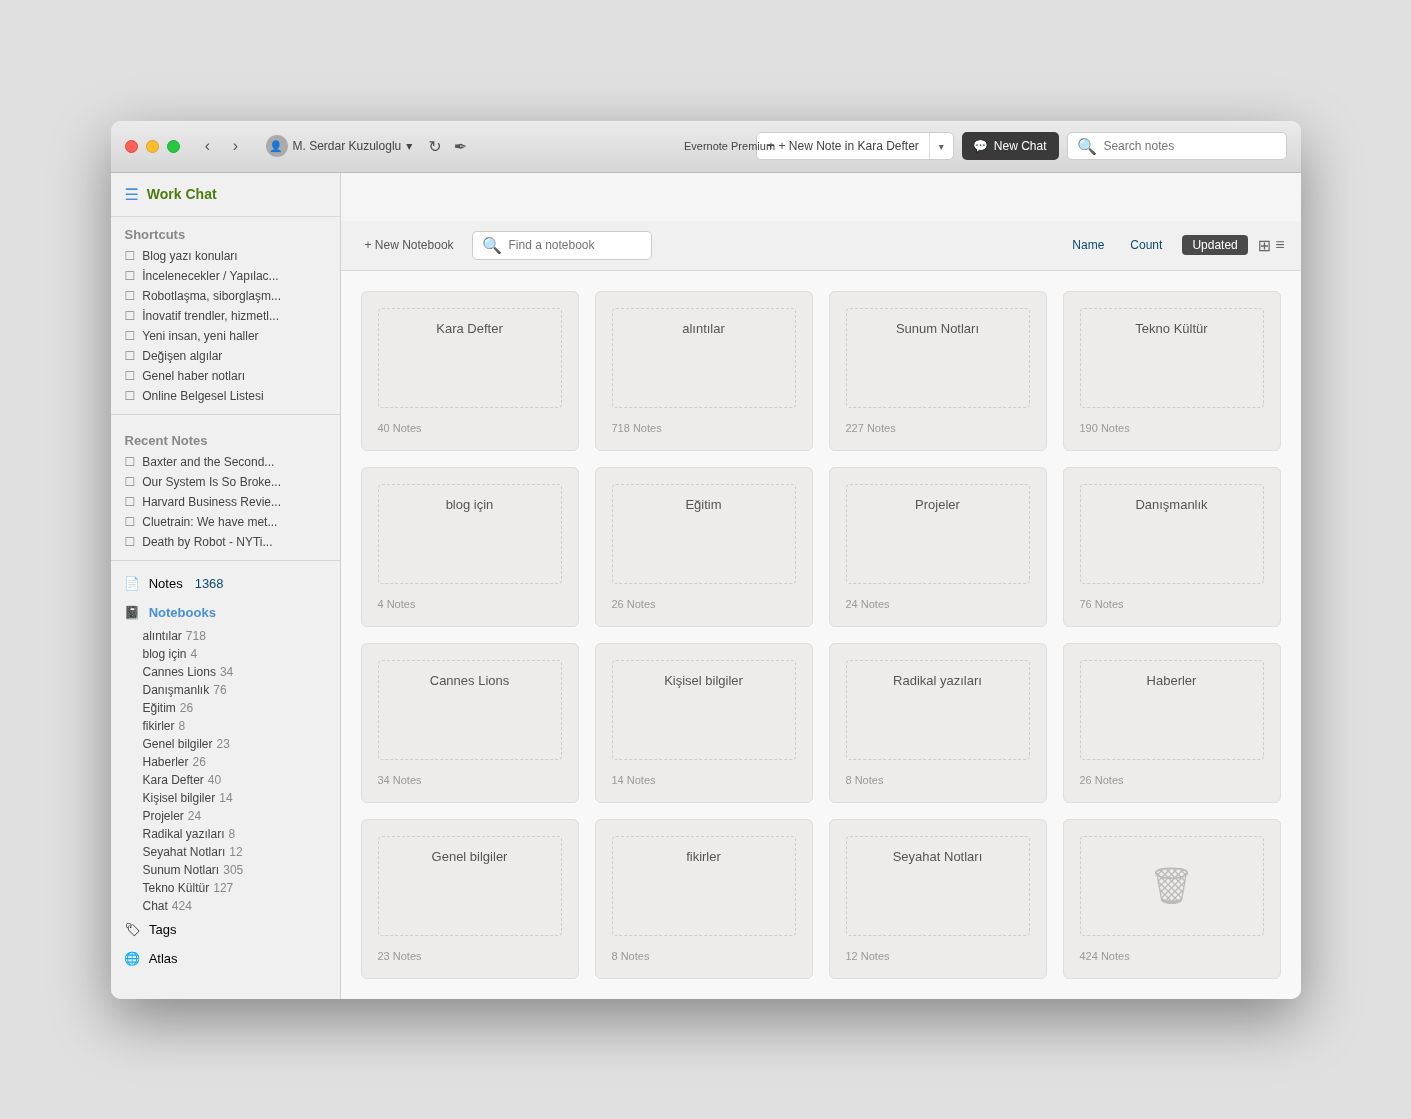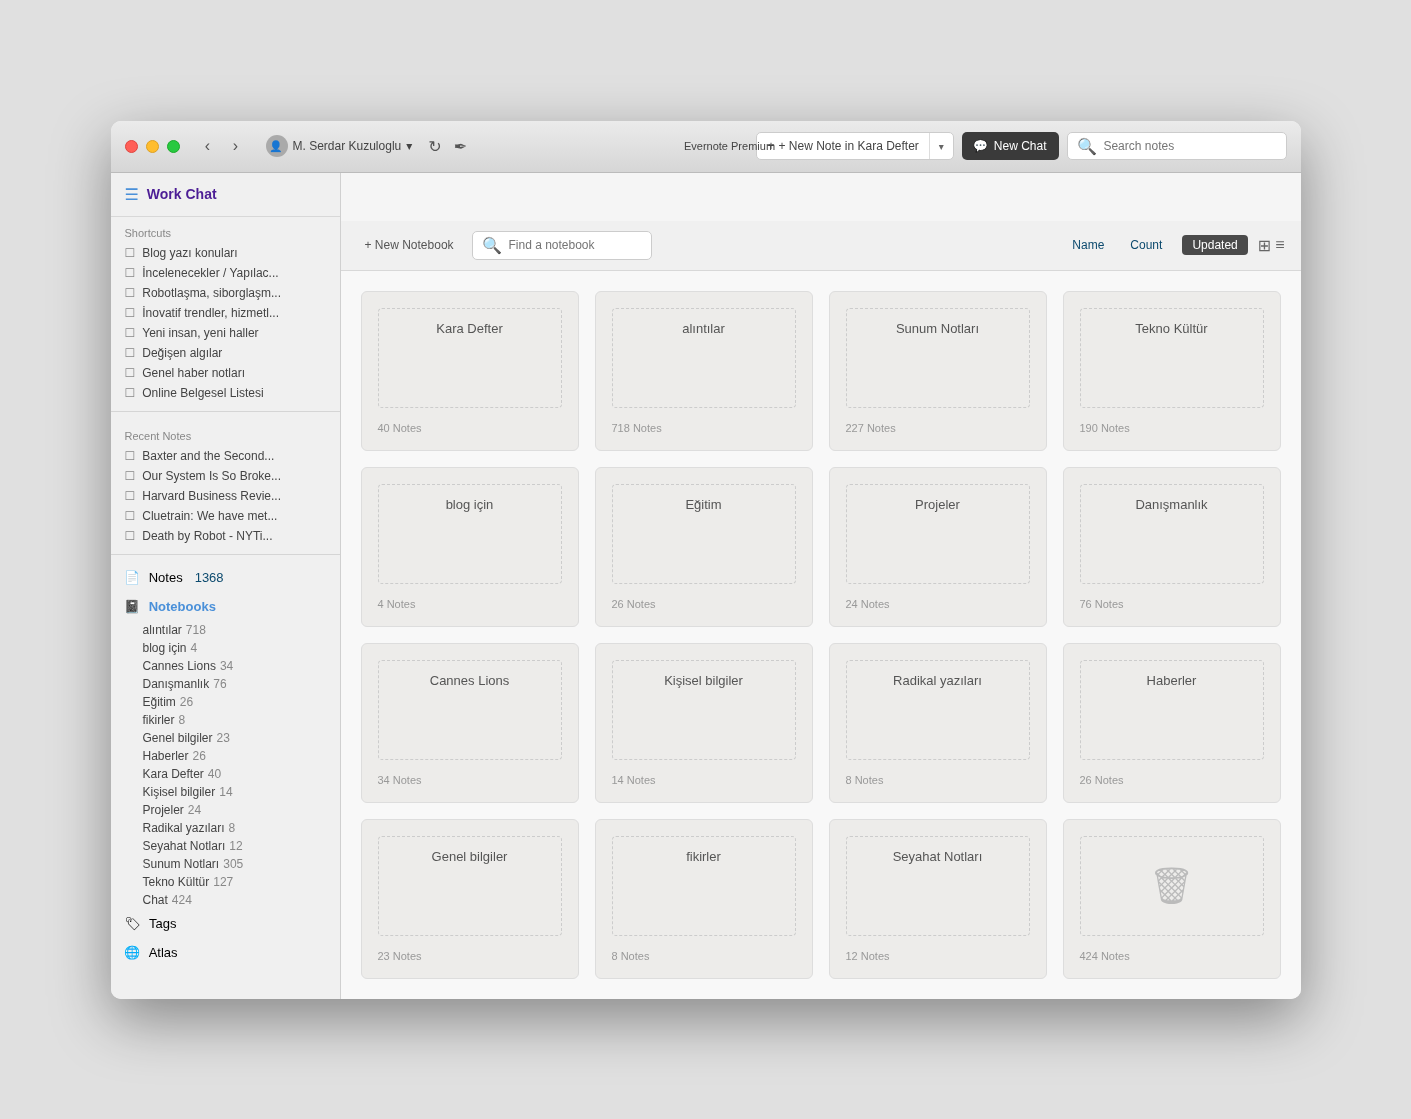--- a/index.html
+++ b/index.html
@@ -199,25 +199,25 @@
       padding: 12px 14px;
       border-bottom: 1px solid #d8d8d8;
     }
     .sidebar-header-icon {
       color: #4a90d9;
       font-size: 16px;
     }
     .sidebar-header-title {
       font-size: 14px;
       font-weight: 600;
-      color: #4c1d95;
+      color: #4d7c0f;
     }
     .sidebar-section-title {
-      font-size: 11px;
-      font-weight: 400;
+      font-size: 13px;
+      font-weight: 700;
       color: #888;
       padding: 10px 14px 4px;
       text-transform: none;
     }
     .sidebar-item {
       display: flex;
       align-items: center;
       gap: 7px;
       padding: 3px 14px;
       font-size: 12px;

